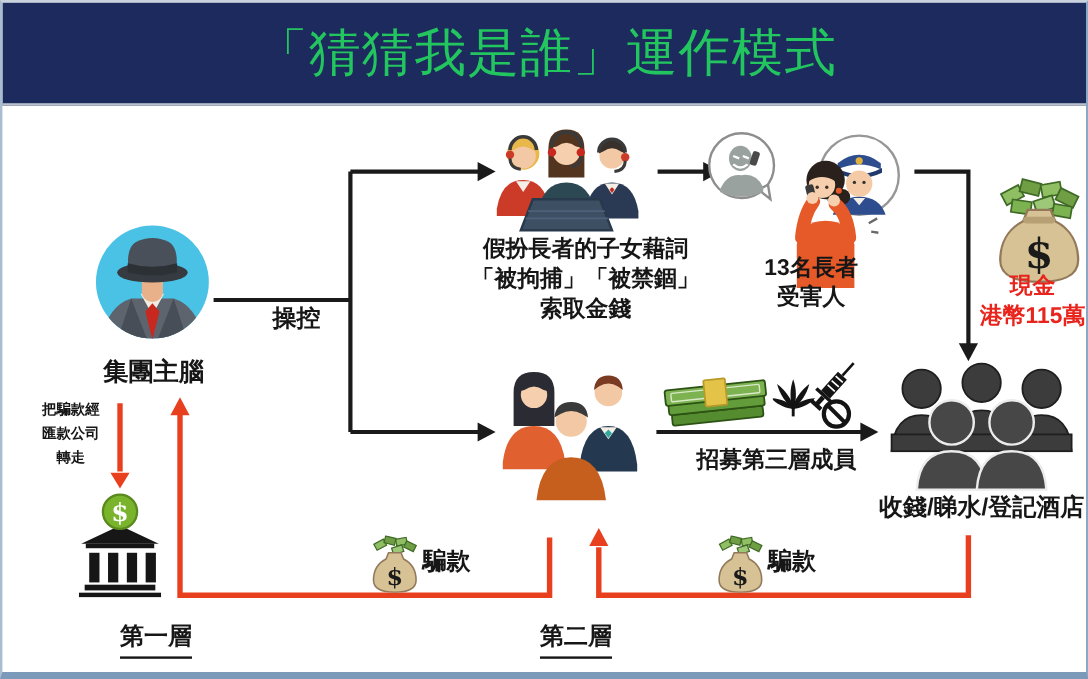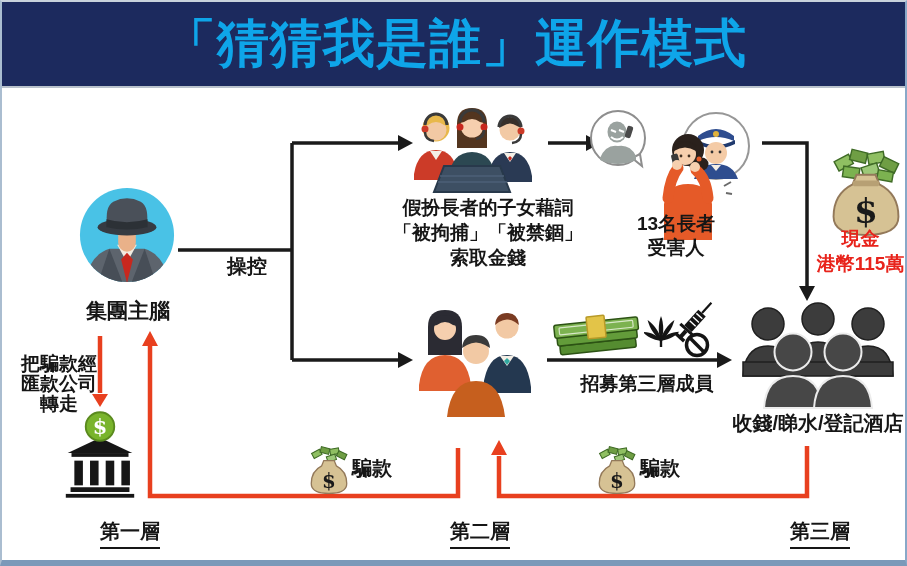--- a/index.html
+++ b/index.html
@@ -9,40 +9,40 @@
     overflow:hidden;box-sizing:border-box;
     border-left:2px solid #aabdd0;border-right:2px solid #88a8c8;
     border-bottom:6px solid #7b99b9;border-top:2px solid #c8d2dc;
   }
   #titlebar{
     position:absolute;left:0;top:0;width:907px;height:86px;
     background:#1c2a5e;display:flex;align-items:center;justify-content:center;
     border-bottom:2px solid #b9c2cc;box-sizing:border-box;
   }
   #titlebar .t{
-    color:#0ea5e9;font-size:52px;font-weight:700;letter-spacing:1px;white-space:nowrap;
+    color:#22c55e;font-size:43px;font-weight:400;letter-spacing:1px;white-space:nowrap;
   }
   .lbl{position:absolute;font-weight:700;color:#161616;text-align:center;line-height:1.28;z-index:5;}
   .ico{position:absolute;z-index:3;}
   svg{display:block;}
   #wires{position:absolute;left:0;top:0;z-index:1;}
   .blk{stroke:#1a1a1a;stroke-width:3.5;fill:none;}
   .red{stroke:#e8401f;stroke-width:4.5;fill:none;}
   .blkh{fill:#1a1a1a;}
   .redh{fill:#e8401f;}
 
   #control-label{left:198px;top:252px;width:94px;font-size:20px;}
   #mastermind-label{left:68px;top:296px;width:116px;font-size:21px;}
   #cc-caption{left:378px;top:193px;width:216px;font-size:19px;line-height:25px;}
   #victims-label{left:612px;top:210px;width:124px;font-size:19px;line-height:24px;}
   #cash-label{left:810px;top:224px;width:97px;font-size:19px;line-height:25px;color:#e8241c;}
   #core-label{left:418px;top:415px;width:118px;font-size:20px;}
   #recruit-caption{left:542px;top:368px;width:206px;font-size:19px;line-height:27px;text-align:center;}
   #crowd-label{left:724px;top:409px;width:184px;font-size:20px;}
-  #launder-caption{left:14px;top:352px;width:86px;font-size:19px;line-height:20px;}
+  #launder-caption{left:14px;top:330px;width:86px;font-size:12px;line-height:20px;font-family:Liberation Mono, monospace;}
   #scam1-label{left:350px;top:454px;width:60px;font-size:20px;text-align:left;}
   #scam2-label{left:638px;top:454px;width:60px;font-size:20px;text-align:left;}
   .tier{top:517px;width:80px;font-size:20px;}
   .tier span{display:inline-block;border-bottom:2.5px solid #161616;padding-bottom:2px;}
   #tier1{left:88px;text-align:center;} #tier2{left:438px;} #tier3{left:778px;}
 </style>
 </head>
 <body>
 
 <div id="stage">
@@ -329,15 +329,14 @@
         <rect x="40" y="18" width="17" height="11" fill="#9cc878" transform="rotate(-18 48 23)"></rect>
       </g>
       <path d="M34,28 L54,28 L58,38 C72,45 78,58 78,72 C78,86 63,91 44,91 C25,91 10,86 10,72 C10,58 16,45 30,38 Z" fill="#d6c294" stroke="#93795a" stroke-width="2.5"></path>
       <text x="44" y="80" font-size="38" font-weight="bold" fill="#1a1a1a" text-anchor="middle" font-family="'DejaVu Serif',serif">$</text>
     </svg>
   </div>
   <div class="lbl" id="scam2-label">騙款</div>
 
   <div class="lbl tier" id="tier1"><span>第一層</span></div>
   <div class="lbl tier" id="tier2"><span>第二層</span></div>
-  <div class="lbl tier" id="tier3"><span>第三層</span></div>
 
 </div>
 
 </body></html>

